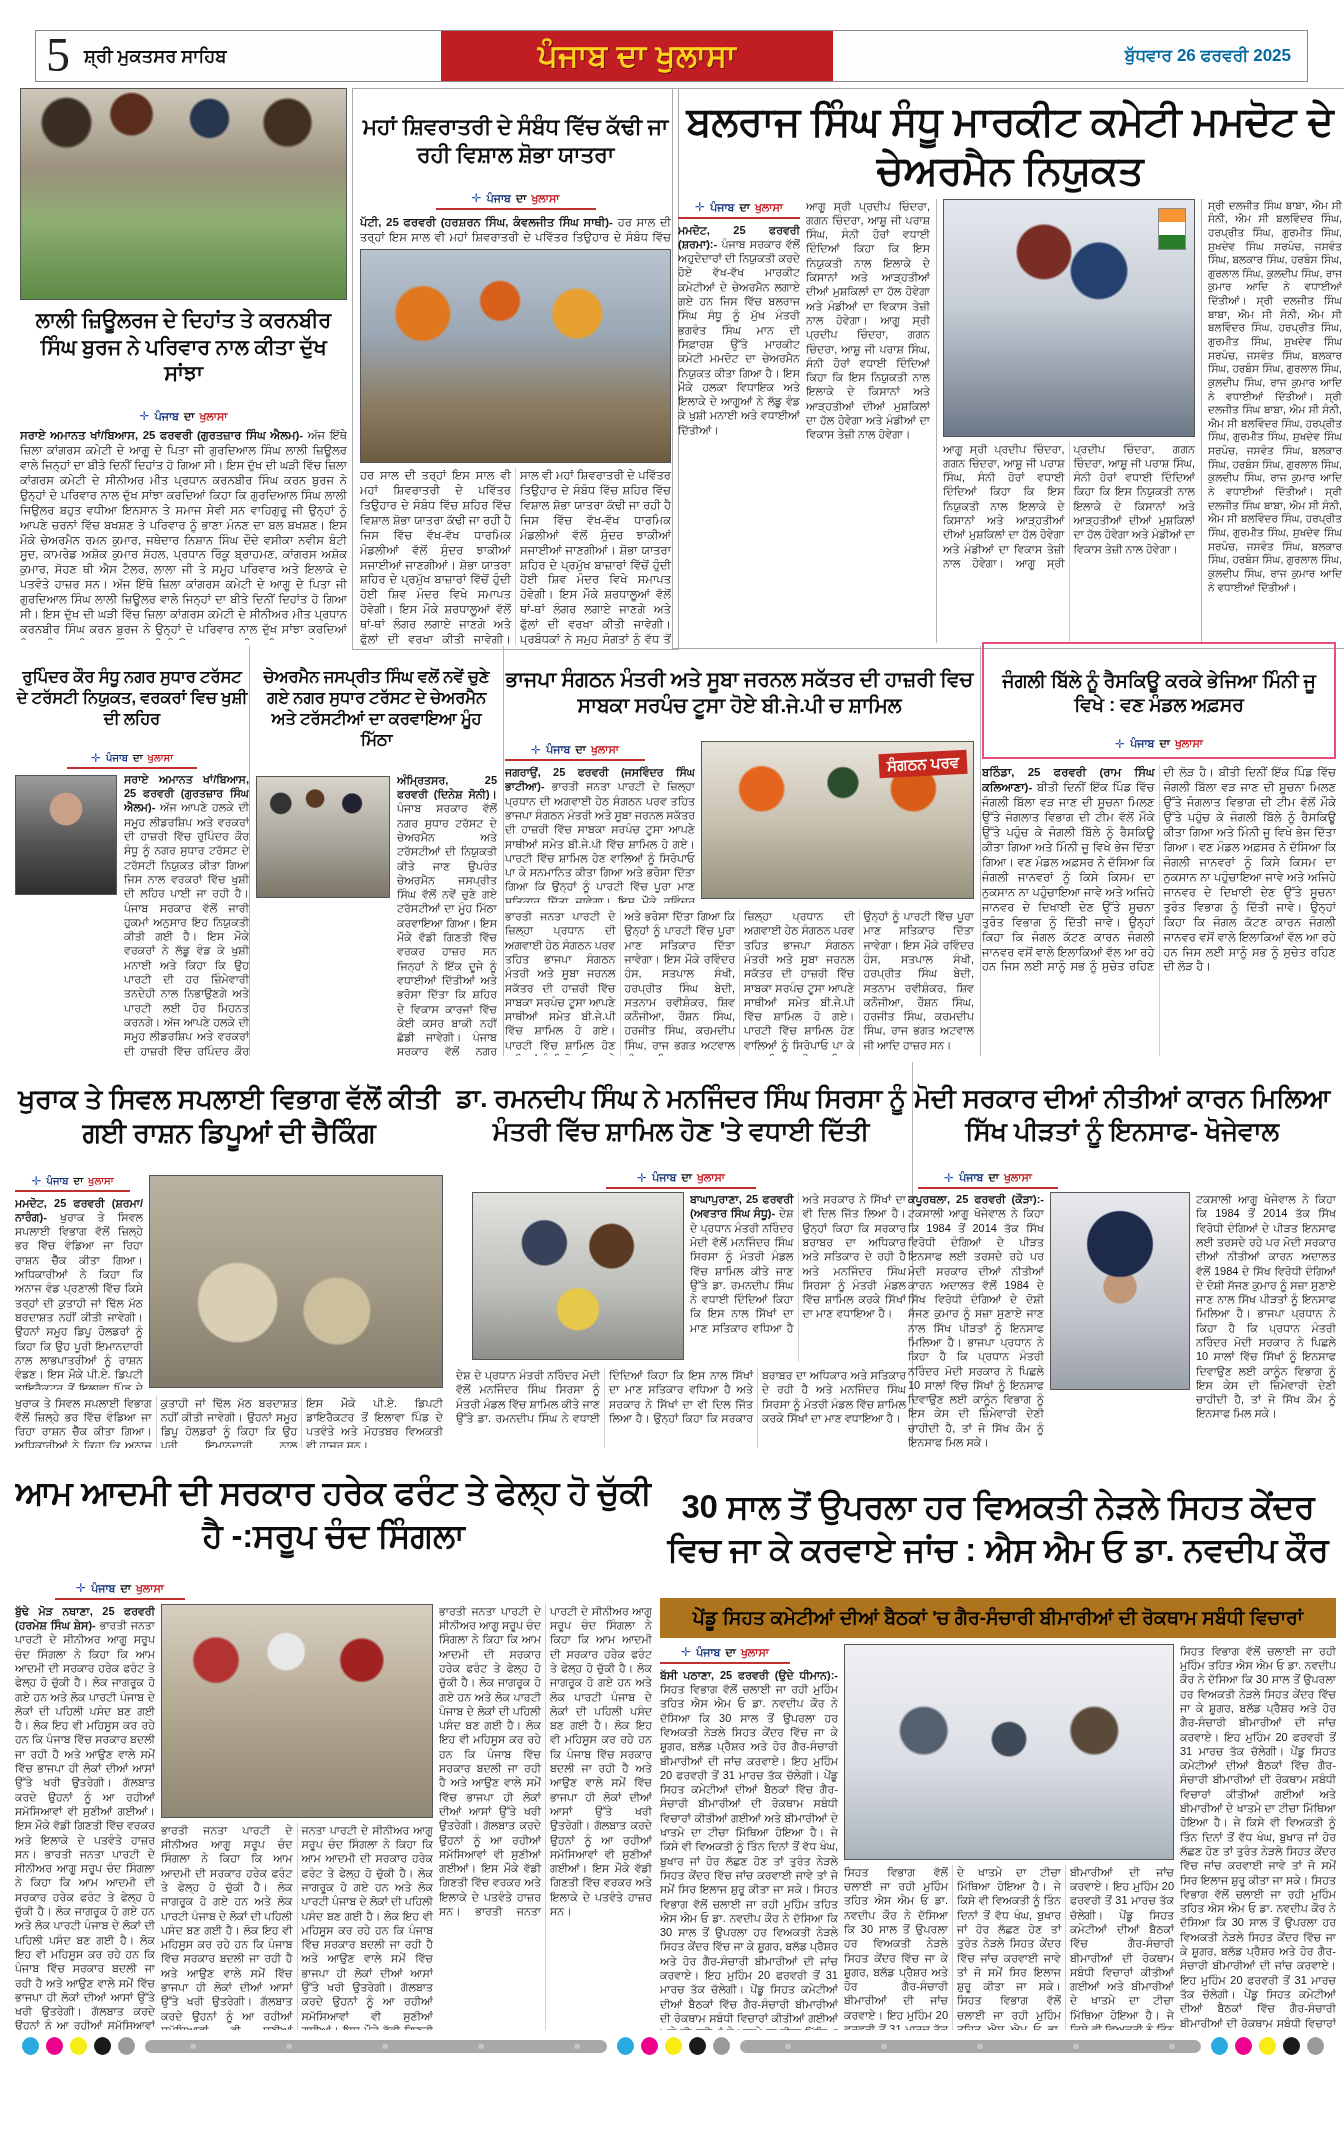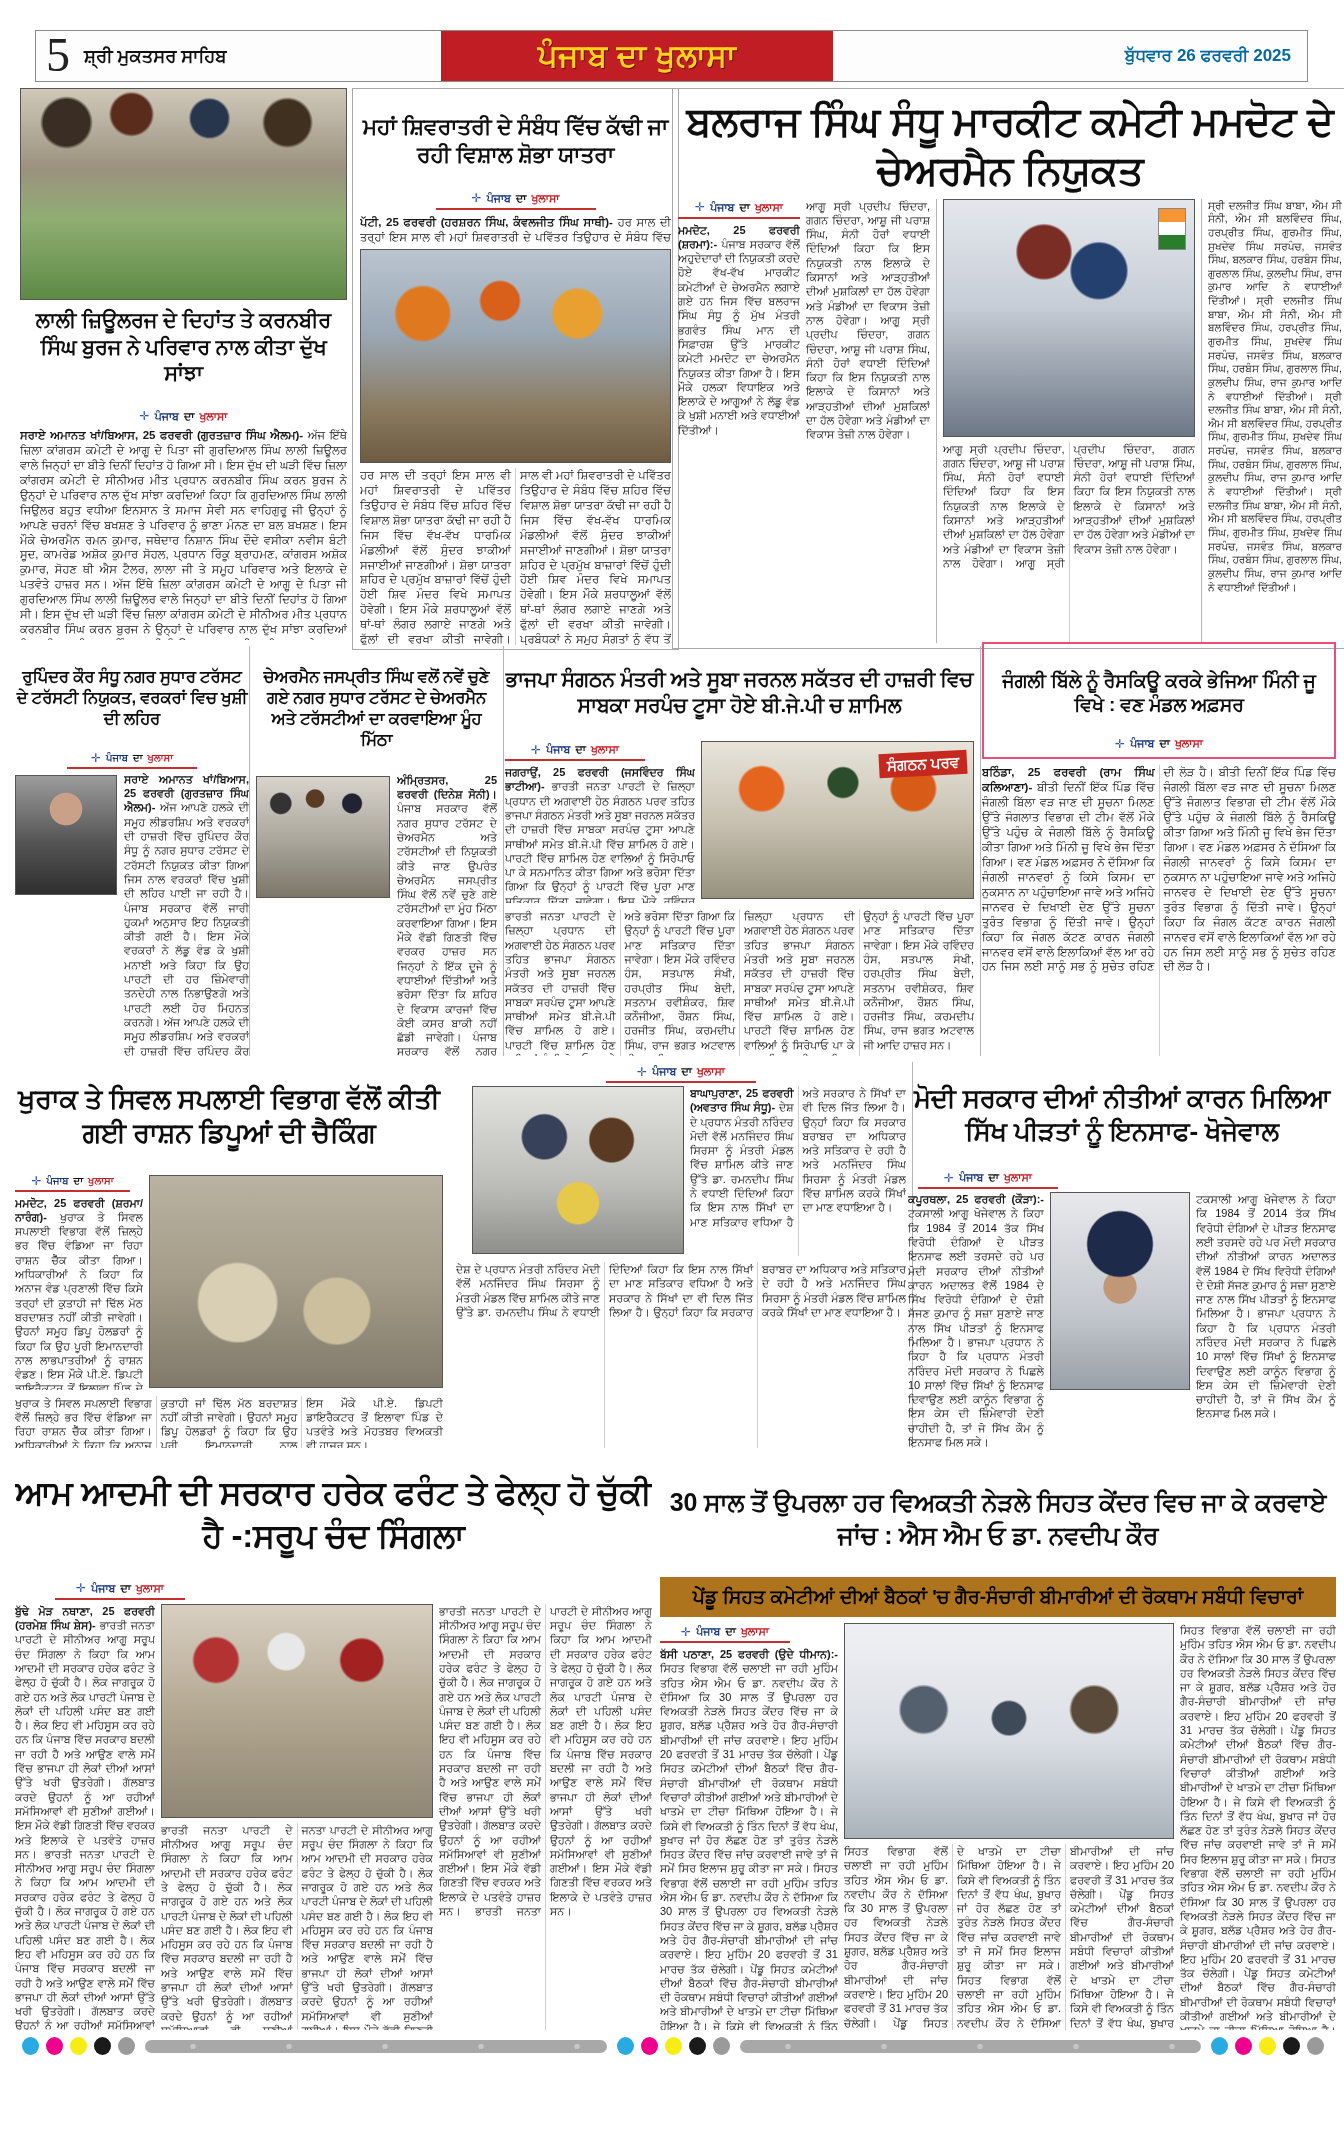--- a/index.html
+++ b/index.html
@@ -238,20 +238,21 @@
           <span class="b3">ਖੁਲਾਸਾ</span>
         </div>
         <p class="bd" style="flex:1;margin:0;font-size:11px;"><span class="dl">ਮਮਦੋਟ, 25 ਫਰਵਰੀ (ਸ਼ਰਮਾ/ਨਾਰੰਗ)-</span> <span>ਖੁਰਾਕ ਤੇ ਸਿਵਲ ਸਪਲਾਈ ਵਿਭਾਗ ਵੱਲੋਂ ਜ਼ਿਲ੍ਹੇ ਭਰ ਵਿੱਚ ਵੰਡਿਆ ਜਾ ਰਿਹਾ ਰਾਸ਼ਨ ਚੈੱਕ ਕੀਤਾ ਗਿਆ। ਅਧਿਕਾਰੀਆਂ ਨੇ ਕਿਹਾ ਕਿ ਅਨਾਜ ਵੰਡ ਪ੍ਰਣਾਲੀ ਵਿੱਚ ਕਿਸੇ ਤਰ੍ਹਾਂ ਦੀ ਕੁਤਾਹੀ ਜਾਂ ਢਿੱਲ ਮੱਠ ਬਰਦਾਸ਼ਤ ਨਹੀਂ ਕੀਤੀ ਜਾਵੇਗੀ। ਉਹਨਾਂ ਸਮੂਹ ਡਿਪੂ ਹੋਲਡਰਾਂ ਨੂੰ ਕਿਹਾ ਕਿ ਉਹ ਪੂਰੀ ਇਮਾਨਦਾਰੀ ਨਾਲ ਲਾਭਪਾਤਰੀਆਂ ਨੂੰ ਰਾਸ਼ਨ ਵੰਡਣ। ਇਸ ਮੌਕੇ ਪੀ.ਏ. ਡਿਪਟੀ ਡਾਇਰੈਕਟਰ ਤੋਂ ਇਲਾਵਾ ਪਿੰਡ ਦੇ ਪਤਵੰਤੇ ਅਤੇ ਮੋਹਤਬਰ ਵਿਅਕਤੀ ਵੀ ਹਾਜ਼ਰ ਸਨ।</span></p>
       </div>
       <div class="photo ph-ration" style="flex:1;height:211px;"></div>
     </div>
     <p class="bd cols3" style="flex:1;margin:6px 0 0;font-size:11px;"><span>ਖੁਰਾਕ ਤੇ ਸਿਵਲ ਸਪਲਾਈ ਵਿਭਾਗ ਵੱਲੋਂ ਜ਼ਿਲ੍ਹੇ ਭਰ ਵਿੱਚ ਵੰਡਿਆ ਜਾ ਰਿਹਾ ਰਾਸ਼ਨ ਚੈੱਕ ਕੀਤਾ ਗਿਆ। ਅਧਿਕਾਰੀਆਂ ਨੇ ਕਿਹਾ ਕਿ ਅਨਾਜ ਵੰਡ ਪ੍ਰਣਾਲੀ ਵਿੱਚ ਕਿਸੇ ਤਰ੍ਹਾਂ ਦੀ ਕੁਤਾਹੀ ਜਾਂ ਢਿੱਲ ਮੱਠ ਬਰਦਾਸ਼ਤ ਨਹੀਂ ਕੀਤੀ ਜਾਵੇਗੀ। ਉਹਨਾਂ ਸਮੂਹ ਡਿਪੂ ਹੋਲਡਰਾਂ ਨੂੰ ਕਿਹਾ ਕਿ ਉਹ ਪੂਰੀ ਇਮਾਨਦਾਰੀ ਨਾਲ ਲਾਭਪਾਤਰੀਆਂ ਨੂੰ ਰਾਸ਼ਨ ਵੰਡਣ। ਇਸ ਮੌਕੇ ਪੀ.ਏ. ਡਿਪਟੀ ਡਾਇਰੈਕਟਰ ਤੋਂ ਇਲਾਵਾ ਪਿੰਡ ਦੇ ਪਤਵੰਤੇ ਅਤੇ ਮੋਹਤਬਰ ਵਿਅਕਤੀ ਵੀ ਹਾਜ਼ਰ ਸਨ।</span></p>
   </section>
 
   <section class="art vline" style="left:450px;top:1062px;width:450px;height:386px;padding:0 6px;">
+    <h2 class="hl" style="font-size:26px;">ਡਾ. ਰਮਨਦੀਪ ਸਿੰਘ ਨੇ ਮਨਜਿੰਦਰ ਸਿੰਘ ਸਿਰਸਾ ਨੂੰ ਮੰਤਰੀ ਵਿੱਚ ਸ਼ਾਮਿਲ ਹੋਣ 'ਤੇ ਵਧਾਈ ਦਿੱਤੀ</h2>
     <div class="byline rule" style="width:150px;">
       <span class="cr">✛</span>
       <span class="b1">ਪੰਜਾਬ</span>
       <span class="b2">ਦਾ</span>
       <span class="b3">ਖੁਲਾਸਾ</span>
     </div>
     <div class="row" style="flex:none;height:170px;padding-left:16px;">
       <div class="photo ph-bouquet" style="width:210px;height:166px;"></div>
       <p class="bd cols2" style="flex:1;margin:0;font-size:11px;"><span class="dl">ਬਾਘਾਪੁਰਾਣਾ, 25 ਫਰਵਰੀ (ਅਵਤਾਰ ਸਿੰਘ ਸੰਧੂ)-</span> <span>ਦੇਸ਼ ਦੇ ਪ੍ਰਧਾਨ ਮੰਤਰੀ ਨਰਿੰਦਰ ਮੋਦੀ ਵੱਲੋਂ ਮਨਜਿੰਦਰ ਸਿੰਘ ਸਿਰਸਾ ਨੂੰ ਮੰਤਰੀ ਮੰਡਲ ਵਿੱਚ ਸ਼ਾਮਿਲ ਕੀਤੇ ਜਾਣ ਉੱਤੇ ਡਾ. ਰਮਨਦੀਪ ਸਿੰਘ ਨੇ ਵਧਾਈ ਦਿੰਦਿਆਂ ਕਿਹਾ ਕਿ ਇਸ ਨਾਲ ਸਿੱਖਾਂ ਦਾ ਮਾਣ ਸਤਿਕਾਰ ਵਧਿਆ ਹੈ ਅਤੇ ਸਰਕਾਰ ਨੇ ਸਿੱਖਾਂ ਦਾ ਵੀ ਦਿਲ ਜਿੱਤ ਲਿਆ ਹੈ। ਉਨ੍ਹਾਂ ਕਿਹਾ ਕਿ ਸਰਕਾਰ ਬਰਾਬਰ ਦਾ ਅਧਿਕਾਰ ਅਤੇ ਸਤਿਕਾਰ ਦੇ ਰਹੀ ਹੈ ਅਤੇ ਮਨਜਿੰਦਰ ਸਿੰਘ ਸਿਰਸਾ ਨੂੰ ਮੰਤਰੀ ਮੰਡਲ ਵਿੱਚ ਸ਼ਾਮਿਲ ਕਰਕੇ ਸਿੱਖਾਂ ਦਾ ਮਾਣ ਵਧਾਇਆ ਹੈ।</span></p>
     </div>
@@ -285,21 +286,21 @@
       <p class="bd" style="width:140px;flex:none;margin:0;font-size:11px;"><span class="dl">ਬੁੱਢੇ ਮੋੜ ਨਥਾਣਾ, 25 ਫਰਵਰੀ (ਹਰਮੇਸ਼ ਸਿੰਘ ਸ਼ੇਸ)-</span> <span>ਭਾਰਤੀ ਜਨਤਾ ਪਾਰਟੀ ਦੇ ਸੀਨੀਅਰ ਆਗੂ ਸਰੂਪ ਚੰਦ ਸਿੰਗਲਾ ਨੇ ਕਿਹਾ ਕਿ ਆਮ ਆਦਮੀ ਦੀ ਸਰਕਾਰ ਹਰੇਕ ਫਰੰਟ ਤੇ ਫੇਲ੍ਹ ਹੋ ਚੁੱਕੀ ਹੈ। ਲੋਕ ਜਾਗਰੂਕ ਹੋ ਗਏ ਹਨ ਅਤੇ ਲੋਕ ਪਾਰਟੀ ਪੰਜਾਬ ਦੇ ਲੋਕਾਂ ਦੀ ਪਹਿਲੀ ਪਸੰਦ ਬਣ ਗਈ ਹੈ। ਲੋਕ ਇਹ ਵੀ ਮਹਿਸੂਸ ਕਰ ਰਹੇ ਹਨ ਕਿ ਪੰਜਾਬ ਵਿੱਚ ਸਰਕਾਰ ਬਦਲੀ ਜਾ ਰਹੀ ਹੈ ਅਤੇ ਆਉਣ ਵਾਲੇ ਸਮੇਂ ਵਿੱਚ ਭਾਜਪਾ ਹੀ ਲੋਕਾਂ ਦੀਆਂ ਆਸਾਂ ਉੱਤੇ ਖਰੀ ਉਤਰੇਗੀ। ਗੱਲਬਾਤ ਕਰਦੇ ਉਹਨਾਂ ਨੂੰ ਆ ਰਹੀਆਂ ਸਮੱਸਿਆਵਾਂ ਵੀ ਸੁਣੀਆਂ ਗਈਆਂ। ਇਸ ਮੌਕੇ ਵੱਡੀ ਗਿਣਤੀ ਵਿੱਚ ਵਰਕਰ ਅਤੇ ਇਲਾਕੇ ਦੇ ਪਤਵੰਤੇ ਹਾਜ਼ਰ ਸਨ। ਭਾਰਤੀ ਜਨਤਾ ਪਾਰਟੀ ਦੇ ਸੀਨੀਅਰ ਆਗੂ ਸਰੂਪ ਚੰਦ ਸਿੰਗਲਾ ਨੇ ਕਿਹਾ ਕਿ ਆਮ ਆਦਮੀ ਦੀ ਸਰਕਾਰ ਹਰੇਕ ਫਰੰਟ ਤੇ ਫੇਲ੍ਹ ਹੋ ਚੁੱਕੀ ਹੈ। ਲੋਕ ਜਾਗਰੂਕ ਹੋ ਗਏ ਹਨ ਅਤੇ ਲੋਕ ਪਾਰਟੀ ਪੰਜਾਬ ਦੇ ਲੋਕਾਂ ਦੀ ਪਹਿਲੀ ਪਸੰਦ ਬਣ ਗਈ ਹੈ। ਲੋਕ ਇਹ ਵੀ ਮਹਿਸੂਸ ਕਰ ਰਹੇ ਹਨ ਕਿ ਪੰਜਾਬ ਵਿੱਚ ਸਰਕਾਰ ਬਦਲੀ ਜਾ ਰਹੀ ਹੈ ਅਤੇ ਆਉਣ ਵਾਲੇ ਸਮੇਂ ਵਿੱਚ ਭਾਜਪਾ ਹੀ ਲੋਕਾਂ ਦੀਆਂ ਆਸਾਂ ਉੱਤੇ ਖਰੀ ਉਤਰੇਗੀ। ਗੱਲਬਾਤ ਕਰਦੇ ਉਹਨਾਂ ਨੂੰ ਆ ਰਹੀਆਂ ਸਮੱਸਿਆਵਾਂ ਵੀ ਸੁਣੀਆਂ ਗਈਆਂ। ਇਸ ਮੌਕੇ ਵੱਡੀ ਗਿਣਤੀ ਵਿੱਚ ਵਰਕਰ ਅਤੇ ਇਲਾਕੇ ਦੇ ਪਤਵੰਤੇ ਹਾਜ਼ਰ ਸਨ।</span></p>
       <div class="col" style="width:272px;flex:none;">
         <div class="photo ph-rally" style="height:212px;"></div>
         <p class="bd cols2" style="flex:1;margin:5px 0 0;font-size:11px;"><span>ਭਾਰਤੀ ਜਨਤਾ ਪਾਰਟੀ ਦੇ ਸੀਨੀਅਰ ਆਗੂ ਸਰੂਪ ਚੰਦ ਸਿੰਗਲਾ ਨੇ ਕਿਹਾ ਕਿ ਆਮ ਆਦਮੀ ਦੀ ਸਰਕਾਰ ਹਰੇਕ ਫਰੰਟ ਤੇ ਫੇਲ੍ਹ ਹੋ ਚੁੱਕੀ ਹੈ। ਲੋਕ ਜਾਗਰੂਕ ਹੋ ਗਏ ਹਨ ਅਤੇ ਲੋਕ ਪਾਰਟੀ ਪੰਜਾਬ ਦੇ ਲੋਕਾਂ ਦੀ ਪਹਿਲੀ ਪਸੰਦ ਬਣ ਗਈ ਹੈ। ਲੋਕ ਇਹ ਵੀ ਮਹਿਸੂਸ ਕਰ ਰਹੇ ਹਨ ਕਿ ਪੰਜਾਬ ਵਿੱਚ ਸਰਕਾਰ ਬਦਲੀ ਜਾ ਰਹੀ ਹੈ ਅਤੇ ਆਉਣ ਵਾਲੇ ਸਮੇਂ ਵਿੱਚ ਭਾਜਪਾ ਹੀ ਲੋਕਾਂ ਦੀਆਂ ਆਸਾਂ ਉੱਤੇ ਖਰੀ ਉਤਰੇਗੀ। ਗੱਲਬਾਤ ਕਰਦੇ ਉਹਨਾਂ ਨੂੰ ਆ ਰਹੀਆਂ ਸਮੱਸਿਆਵਾਂ ਵੀ ਸੁਣੀਆਂ ਗਈਆਂ। ਇਸ ਮੌਕੇ ਵੱਡੀ ਗਿਣਤੀ ਵਿੱਚ ਵਰਕਰ ਅਤੇ ਇਲਾਕੇ ਦੇ ਪਤਵੰਤੇ ਹਾਜ਼ਰ ਸਨ। ਭਾਰਤੀ ਜਨਤਾ ਪਾਰਟੀ ਦੇ ਸੀਨੀਅਰ ਆਗੂ ਸਰੂਪ ਚੰਦ ਸਿੰਗਲਾ ਨੇ ਕਿਹਾ ਕਿ ਆਮ ਆਦਮੀ ਦੀ ਸਰਕਾਰ ਹਰੇਕ ਫਰੰਟ ਤੇ ਫੇਲ੍ਹ ਹੋ ਚੁੱਕੀ ਹੈ। ਲੋਕ ਜਾਗਰੂਕ ਹੋ ਗਏ ਹਨ ਅਤੇ ਲੋਕ ਪਾਰਟੀ ਪੰਜਾਬ ਦੇ ਲੋਕਾਂ ਦੀ ਪਹਿਲੀ ਪਸੰਦ ਬਣ ਗਈ ਹੈ। ਲੋਕ ਇਹ ਵੀ ਮਹਿਸੂਸ ਕਰ ਰਹੇ ਹਨ ਕਿ ਪੰਜਾਬ ਵਿੱਚ ਸਰਕਾਰ ਬਦਲੀ ਜਾ ਰਹੀ ਹੈ ਅਤੇ ਆਉਣ ਵਾਲੇ ਸਮੇਂ ਵਿੱਚ ਭਾਜਪਾ ਹੀ ਲੋਕਾਂ ਦੀਆਂ ਆਸਾਂ ਉੱਤੇ ਖਰੀ ਉਤਰੇਗੀ। ਗੱਲਬਾਤ ਕਰਦੇ ਉਹਨਾਂ ਨੂੰ ਆ ਰਹੀਆਂ ਸਮੱਸਿਆਵਾਂ ਵੀ ਸੁਣੀਆਂ ਗਈਆਂ। ਇਸ ਮੌਕੇ ਵੱਡੀ ਗਿਣਤੀ ਵਿੱਚ ਵਰਕਰ ਅਤੇ ਇਲਾਕੇ ਦੇ ਪਤਵੰਤੇ ਹਾਜ਼ਰ ਸਨ।</span></p>
       </div>
       <p class="bd cols2" style="flex:1;margin:0;font-size:11px;"><span>ਭਾਰਤੀ ਜਨਤਾ ਪਾਰਟੀ ਦੇ ਸੀਨੀਅਰ ਆਗੂ ਸਰੂਪ ਚੰਦ ਸਿੰਗਲਾ ਨੇ ਕਿਹਾ ਕਿ ਆਮ ਆਦਮੀ ਦੀ ਸਰਕਾਰ ਹਰੇਕ ਫਰੰਟ ਤੇ ਫੇਲ੍ਹ ਹੋ ਚੁੱਕੀ ਹੈ। ਲੋਕ ਜਾਗਰੂਕ ਹੋ ਗਏ ਹਨ ਅਤੇ ਲੋਕ ਪਾਰਟੀ ਪੰਜਾਬ ਦੇ ਲੋਕਾਂ ਦੀ ਪਹਿਲੀ ਪਸੰਦ ਬਣ ਗਈ ਹੈ। ਲੋਕ ਇਹ ਵੀ ਮਹਿਸੂਸ ਕਰ ਰਹੇ ਹਨ ਕਿ ਪੰਜਾਬ ਵਿੱਚ ਸਰਕਾਰ ਬਦਲੀ ਜਾ ਰਹੀ ਹੈ ਅਤੇ ਆਉਣ ਵਾਲੇ ਸਮੇਂ ਵਿੱਚ ਭਾਜਪਾ ਹੀ ਲੋਕਾਂ ਦੀਆਂ ਆਸਾਂ ਉੱਤੇ ਖਰੀ ਉਤਰੇਗੀ। ਗੱਲਬਾਤ ਕਰਦੇ ਉਹਨਾਂ ਨੂੰ ਆ ਰਹੀਆਂ ਸਮੱਸਿਆਵਾਂ ਵੀ ਸੁਣੀਆਂ ਗਈਆਂ। ਇਸ ਮੌਕੇ ਵੱਡੀ ਗਿਣਤੀ ਵਿੱਚ ਵਰਕਰ ਅਤੇ ਇਲਾਕੇ ਦੇ ਪਤਵੰਤੇ ਹਾਜ਼ਰ ਸਨ। ਭਾਰਤੀ ਜਨਤਾ ਪਾਰਟੀ ਦੇ ਸੀਨੀਅਰ ਆਗੂ ਸਰੂਪ ਚੰਦ ਸਿੰਗਲਾ ਨੇ ਕਿਹਾ ਕਿ ਆਮ ਆਦਮੀ ਦੀ ਸਰਕਾਰ ਹਰੇਕ ਫਰੰਟ ਤੇ ਫੇਲ੍ਹ ਹੋ ਚੁੱਕੀ ਹੈ। ਲੋਕ ਜਾਗਰੂਕ ਹੋ ਗਏ ਹਨ ਅਤੇ ਲੋਕ ਪਾਰਟੀ ਪੰਜਾਬ ਦੇ ਲੋਕਾਂ ਦੀ ਪਹਿਲੀ ਪਸੰਦ ਬਣ ਗਈ ਹੈ। ਲੋਕ ਇਹ ਵੀ ਮਹਿਸੂਸ ਕਰ ਰਹੇ ਹਨ ਕਿ ਪੰਜਾਬ ਵਿੱਚ ਸਰਕਾਰ ਬਦਲੀ ਜਾ ਰਹੀ ਹੈ ਅਤੇ ਆਉਣ ਵਾਲੇ ਸਮੇਂ ਵਿੱਚ ਭਾਜਪਾ ਹੀ ਲੋਕਾਂ ਦੀਆਂ ਆਸਾਂ ਉੱਤੇ ਖਰੀ ਉਤਰੇਗੀ। ਗੱਲਬਾਤ ਕਰਦੇ ਉਹਨਾਂ ਨੂੰ ਆ ਰਹੀਆਂ ਸਮੱਸਿਆਵਾਂ ਵੀ ਸੁਣੀਆਂ ਗਈਆਂ। ਇਸ ਮੌਕੇ ਵੱਡੀ ਗਿਣਤੀ ਵਿੱਚ ਵਰਕਰ ਅਤੇ ਇਲਾਕੇ ਦੇ ਪਤਵੰਤੇ ਹਾਜ਼ਰ ਸਨ।</span></p>
     </div>
   </section>
 
   <section class="art" style="left:660px;top:1466px;width:676px;height:564px;">
-    <h2 class="hl" style="font-size:25px;line-height:1.3;">30 ਸਾਲ ਤੋਂ ਉਪਰਲਾ ਹਰ ਵਿਅਕਤੀ ਨੇੜਲੇ ਸਿਹਤ ਕੇਂਦਰ ਵਿਚ ਜਾ ਕੇ ਕਰਵਾਏ ਜਾਂਚ : ਐਸ ਐਮ ਓ ਡਾ. ਨਵਦੀਪ ਕੌਰ</h2>
+    <h2 class="hl" style="font-size:33px;line-height:1.3;">30 ਸਾਲ ਤੋਂ ਉਪਰਲਾ ਹਰ ਵਿਅਕਤੀ ਨੇੜਲੇ ਸਿਹਤ ਕੇਂਦਰ ਵਿਚ ਜਾ ਕੇ ਕਰਵਾਏ ਜਾਂਚ : ਐਸ ਐਮ ਓ ਡਾ. ਨਵਦੀਪ ਕੌਰ</h2>
     <div class="strip">ਪੇਂਡੂ ਸਿਹਤ ਕਮੇਟੀਆਂ ਦੀਆਂ ਬੈਠਕਾਂ 'ਚ ਗੈਰ-ਸੰਚਾਰੀ ਬੀਮਾਰੀਆਂ ਦੀ ਰੋਕਥਾਮ ਸਬੰਧੀ ਵਿਚਾਰਾਂ</div>
     <div class="row" style="flex:1;margin-top:4px;">
       <div class="col" style="width:178px;flex:none;">
         <div class="byline rule" style="width:130px;margin:2px 0 4px;">
           <span class="cr">✛</span>
           <span class="b1">ਪੰਜਾਬ</span>
           <span class="b2">ਦਾ</span>
           <span class="b3">ਖੁਲਾਸਾ</span>
         </div>
         <p class="bd" style="flex:1;margin:0;font-size:11px;"><span class="dl">ਬੱਸੀ ਪਠਾਣਾ, 25 ਫਰਵਰੀ (ਉਦੇ ਧੀਮਾਨ):-</span> <span>ਸਿਹਤ ਵਿਭਾਗ ਵੱਲੋਂ ਚਲਾਈ ਜਾ ਰਹੀ ਮੁਹਿੰਮ ਤਹਿਤ ਐਸ ਐਮ ਓ ਡਾ. ਨਵਦੀਪ ਕੌਰ ਨੇ ਦੱਸਿਆ ਕਿ 30 ਸਾਲ ਤੋਂ ਉਪਰਲਾ ਹਰ ਵਿਅਕਤੀ ਨੇੜਲੇ ਸਿਹਤ ਕੇਂਦਰ ਵਿੱਚ ਜਾ ਕੇ ਸ਼ੂਗਰ, ਬਲੱਡ ਪ੍ਰੈਸ਼ਰ ਅਤੇ ਹੋਰ ਗੈਰ-ਸੰਚਾਰੀ ਬੀਮਾਰੀਆਂ ਦੀ ਜਾਂਚ ਕਰਵਾਏ। ਇਹ ਮੁਹਿੰਮ 20 ਫਰਵਰੀ ਤੋਂ 31 ਮਾਰਚ ਤੱਕ ਚੱਲੇਗੀ। ਪੇਂਡੂ ਸਿਹਤ ਕਮੇਟੀਆਂ ਦੀਆਂ ਬੈਠਕਾਂ ਵਿੱਚ ਗੈਰ-ਸੰਚਾਰੀ ਬੀਮਾਰੀਆਂ ਦੀ ਰੋਕਥਾਮ ਸਬੰਧੀ ਵਿਚਾਰਾਂ ਕੀਤੀਆਂ ਗਈਆਂ ਅਤੇ ਬੀਮਾਰੀਆਂ ਦੇ ਖਾਤਮੇ ਦਾ ਟੀਚਾ ਮਿੱਥਿਆ ਹੋਇਆ ਹੈ। ਜੇ ਕਿਸੇ ਵੀ ਵਿਅਕਤੀ ਨੂੰ ਤਿੰਨ ਦਿਨਾਂ ਤੋਂ ਵੱਧ ਖੰਘ, ਬੁਖਾਰ ਜਾਂ ਹੋਰ ਲੱਛਣ ਹੋਣ ਤਾਂ ਤੁਰੰਤ ਨੇੜਲੇ ਸਿਹਤ ਕੇਂਦਰ ਵਿੱਚ ਜਾਂਚ ਕਰਵਾਈ ਜਾਵੇ ਤਾਂ ਜੋ ਸਮੇਂ ਸਿਰ ਇਲਾਜ ਸ਼ੁਰੂ ਕੀਤਾ ਜਾ ਸਕੇ। ਸਿਹਤ ਵਿਭਾਗ ਵੱਲੋਂ ਚਲਾਈ ਜਾ ਰਹੀ ਮੁਹਿੰਮ ਤਹਿਤ ਐਸ ਐਮ ਓ ਡਾ. ਨਵਦੀਪ ਕੌਰ ਨੇ ਦੱਸਿਆ ਕਿ 30 ਸਾਲ ਤੋਂ ਉਪਰਲਾ ਹਰ ਵਿਅਕਤੀ ਨੇੜਲੇ ਸਿਹਤ ਕੇਂਦਰ ਵਿੱਚ ਜਾ ਕੇ ਸ਼ੂਗਰ, ਬਲੱਡ ਪ੍ਰੈਸ਼ਰ ਅਤੇ ਹੋਰ ਗੈਰ-ਸੰਚਾਰੀ ਬੀਮਾਰੀਆਂ ਦੀ ਜਾਂਚ ਕਰਵਾਏ। ਇਹ ਮੁਹਿੰਮ 20 ਫਰਵਰੀ ਤੋਂ 31 ਮਾਰਚ ਤੱਕ ਚੱਲੇਗੀ। ਪੇਂਡੂ ਸਿਹਤ ਕਮੇਟੀਆਂ ਦੀਆਂ ਬੈਠਕਾਂ ਵਿੱਚ ਗੈਰ-ਸੰਚਾਰੀ ਬੀਮਾਰੀਆਂ ਦੀ ਰੋਕਥਾਮ ਸਬੰਧੀ ਵਿਚਾਰਾਂ ਕੀਤੀਆਂ ਗਈਆਂ ਅਤੇ ਬੀਮਾਰੀਆਂ ਦੇ ਖਾਤਮੇ ਦਾ ਟੀਚਾ ਮਿੱਥਿਆ ਹੋਇਆ ਹੈ। ਜੇ ਕਿਸੇ ਵੀ ਵਿਅਕਤੀ ਨੂੰ ਤਿੰਨ ਦਿਨਾਂ ਤੋਂ ਵੱਧ ਖੰਘ, ਬੁਖਾਰ ਜਾਂ ਹੋਰ ਲੱਛਣ ਹੋਣ ਤਾਂ ਤੁਰੰਤ ਨੇੜਲੇ ਸਿਹਤ ਕੇਂਦਰ ਵਿੱਚ ਜਾਂਚ ਕਰਵਾਈ ਜਾਵੇ ਤਾਂ ਜੋ ਸਮੇਂ ਸਿਰ ਇਲਾਜ ਸ਼ੁਰੂ ਕੀਤਾ ਜਾ ਸਕੇ।</span></p>

